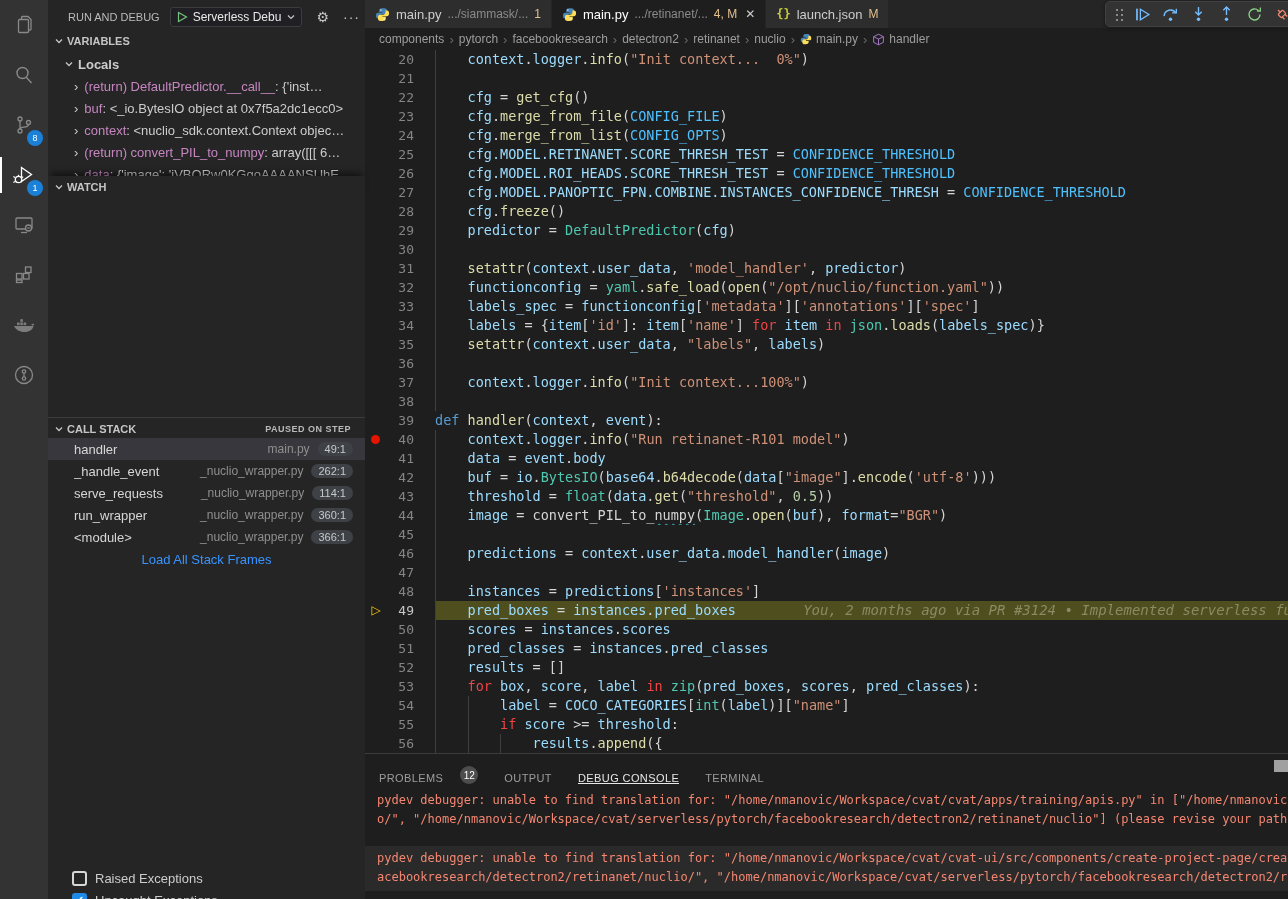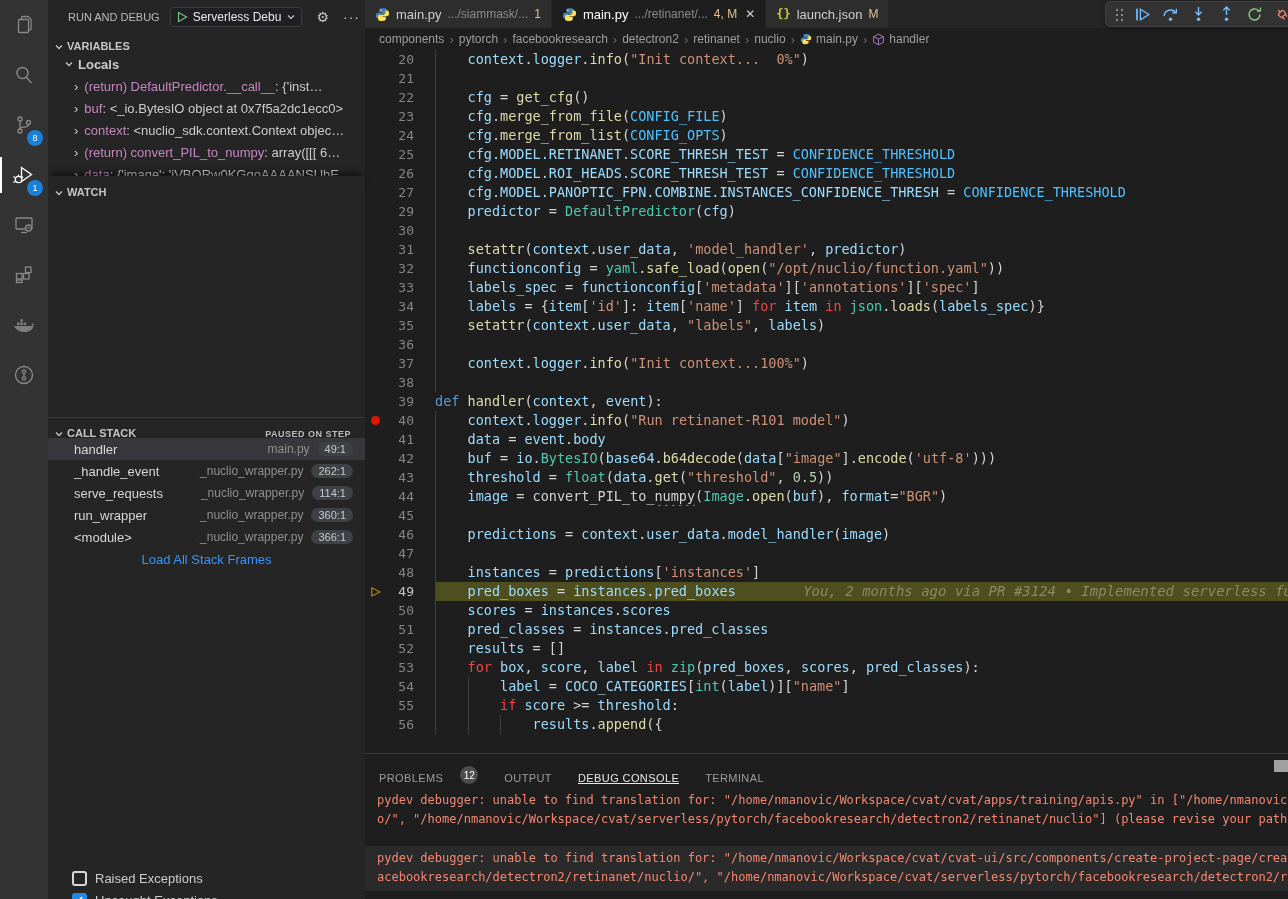--- a/index.html
+++ b/index.html
@@ -19,21 +19,21 @@
   
   .sidebar { position:absolute; left:48px; top:0; width:317px; height:100%; background:#252526; z-index:5; }
   .sb-top { height:30px; display:flex; align-items:center; padding:3px 10px 0 20px; }
   .sb-title { font-size:11px; color:#bbbbbb; white-space:nowrap; }
   .launch-select { margin-left:10px; width:148px; height:20px; background:#202024; border:1px solid #3c3c3c; border-radius:3px;
     display:flex; align-items:center; padding:0 5px; gap:5px; cursor:pointer; }
   .launch-label { font-size:12px; color:#e8e8e8; white-space:nowrap; overflow:hidden; flex:1; }
   .sb-gear { margin-left:14px; font-size:14px; color:#c5c5c5; cursor:pointer; }
   .sb-more { margin-left:14px; font-size:14px; color:#c5c5c5; letter-spacing:1px; cursor:pointer; }
 
-  .sec-h { position:absolute; left:0; right:0; height:22px; display:flex; align-items:flex-end; padding:0 14px 0 6px;
+  .sec-h { position:absolute; left:0; right:0; height:22px; display:flex; align-items:center; padding:0 14px 0 6px;
     font-size:11px; font-weight:bold; color:#c5c5c5; background:#252526; cursor:pointer; }
   .sec-h .chev { margin-right:3px; }
   .sec-status { margin-left:auto; font-size:9px; font-weight:bold; letter-spacing:.5px; color:rgba(212,212,212,.85); }
 
   .row-locals { position:absolute; top:53px; left:0; right:0; height:22px; display:flex; align-items:center;
     padding-left:16px; font-size:13px; font-weight:bold; color:#cccccc; cursor:pointer; }
   .row-locals .chev { margin-right:4px; }
 
   .vars { position:absolute; top:75px; left:0; right:0; height:101px; overflow:hidden; }
   .var-row { height:22px; display:flex; align-items:center; padding-left:26px; font-size:13px; white-space:nowrap; overflow:hidden; cursor:pointer; }
@@ -446,20 +446,21 @@
   <div class="editor">
     <div>
         <div class="cl"><div class="gut"><span class="glyph"></span><span class="lnum">20</span></div><div class="code"><span class="guide" style="left: 0ch;"></span><span class="tk-v">    context</span><span class="tk-p">.</span><span class="tk-v">logger</span><span class="tk-p">.</span><span class="tk-f">info</span><span class="tk-p">(</span><span class="tk-s">"Init context...  0%"</span><span class="tk-p">)</span></div></div>
         <div class="cl"><div class="gut"><span class="glyph"></span><span class="lnum">21</span></div><div class="code"><span class="guide" style="left: 0ch;"></span></div></div>
         <div class="cl"><div class="gut"><span class="glyph"></span><span class="lnum">22</span></div><div class="code"><span class="guide" style="left: 0ch;"></span><span class="tk-v">    cfg</span><span class="tk-p"> = </span><span class="tk-f">get_cfg</span><span class="tk-p">()</span></div></div>
         <div class="cl"><div class="gut"><span class="glyph"></span><span class="lnum">23</span></div><div class="code"><span class="guide" style="left: 0ch;"></span><span class="tk-v">    cfg</span><span class="tk-p">.</span><span class="tk-f">merge_from_file</span><span class="tk-p">(</span><span class="tk-ct">CONFIG_FILE</span><span class="tk-p">)</span></div></div>
         <div class="cl"><div class="gut"><span class="glyph"></span><span class="lnum">24</span></div><div class="code"><span class="guide" style="left: 0ch;"></span><span class="tk-v">    cfg</span><span class="tk-p">.</span><span class="tk-f">merge_from_list</span><span class="tk-p">(</span><span class="tk-ct">CONFIG_OPTS</span><span class="tk-p">)</span></div></div>
         <div class="cl"><div class="gut"><span class="glyph"></span><span class="lnum">25</span></div><div class="code"><span class="guide" style="left: 0ch;"></span><span class="tk-v">    cfg.MODEL.RETINANET.SCORE_THRESH_TEST</span><span class="tk-p"> = </span><span class="tk-ct">CONFIDENCE_THRESHOLD</span></div></div>
         <div class="cl"><div class="gut"><span class="glyph"></span><span class="lnum">26</span></div><div class="code"><span class="guide" style="left: 0ch;"></span><span class="tk-v">    cfg.MODEL.ROI_HEADS.SCORE_THRESH_TEST</span><span class="tk-p"> = </span><span class="tk-ct">CONFIDENCE_THRESHOLD</span></div></div>
         <div class="cl"><div class="gut"><span class="glyph"></span><span class="lnum">27</span></div><div class="code"><span class="guide" style="left: 0ch;"></span><span class="tk-v">    cfg.MODEL.PANOPTIC_FPN.COMBINE.INSTANCES_CONFIDENCE_THRESH</span><span class="tk-p"> = </span><span class="tk-ct">CONFIDENCE_THRESHOLD</span></div></div>
+        <div class="cl"><div class="gut"><span class="glyph"></span><span class="lnum">28</span></div><div class="code"><span class="guide" style="left: 0ch;"></span><span class="tk-v">    cfg</span><span class="tk-p">.</span><span class="tk-f">freeze</span><span class="tk-p">()</span></div></div>
         <div class="cl"><div class="gut"><span class="glyph"></span><span class="lnum">29</span></div><div class="code"><span class="guide" style="left: 0ch;"></span><span class="tk-v">    predictor</span><span class="tk-p"> = </span><span class="tk-c">DefaultPredictor</span><span class="tk-p">(</span><span class="tk-v">cfg</span><span class="tk-p">)</span></div></div>
         <div class="cl"><div class="gut"><span class="glyph"></span><span class="lnum">30</span></div><div class="code"><span class="guide" style="left: 0ch;"></span></div></div>
         <div class="cl"><div class="gut"><span class="glyph"></span><span class="lnum">31</span></div><div class="code"><span class="guide" style="left: 0ch;"></span><span class="tk-f">    setattr</span><span class="tk-p">(</span><span class="tk-v">context</span><span class="tk-p">.</span><span class="tk-v">user_data</span><span class="tk-p">, </span><span class="tk-s">'model_handler'</span><span class="tk-p">, </span><span class="tk-v">predictor</span><span class="tk-p">)</span></div></div>
         <div class="cl"><div class="gut"><span class="glyph"></span><span class="lnum">32</span></div><div class="code"><span class="guide" style="left: 0ch;"></span><span class="tk-v">    functionconfig</span><span class="tk-p"> = </span><span class="tk-c">yaml</span><span class="tk-p">.</span><span class="tk-f">safe_load</span><span class="tk-p">(</span><span class="tk-f">open</span><span class="tk-p">(</span><span class="tk-s">"/opt/nuclio/function.yaml"</span><span class="tk-p">))</span></div></div>
         <div class="cl"><div class="gut"><span class="glyph"></span><span class="lnum">33</span></div><div class="code"><span class="guide" style="left: 0ch;"></span><span class="tk-v">    labels_spec</span><span class="tk-p"> = </span><span class="tk-v">functionconfig</span><span class="tk-p">[</span><span class="tk-s">'metadata'</span><span class="tk-p">][</span><span class="tk-s">'annotations'</span><span class="tk-p">][</span><span class="tk-s">'spec'</span><span class="tk-p">]</span></div></div>
         <div class="cl"><div class="gut"><span class="glyph"></span><span class="lnum">34</span></div><div class="code"><span class="guide" style="left: 0ch;"></span><span class="tk-v">    labels</span><span class="tk-p"> = {</span><span class="tk-v">item</span><span class="tk-p">[</span><span class="tk-s">'id'</span><span class="tk-p">]: </span><span class="tk-v">item</span><span class="tk-p">[</span><span class="tk-s">'name'</span><span class="tk-p">] </span><span class="tk-k">for</span><span class="tk-p"> </span><span class="tk-v">item</span><span class="tk-p"> </span><span class="tk-k">in</span><span class="tk-p"> </span><span class="tk-c">json</span><span class="tk-p">.</span><span class="tk-f">loads</span><span class="tk-p">(</span><span class="tk-v">labels_spec</span><span class="tk-p">)}</span></div></div>
         <div class="cl"><div class="gut"><span class="glyph"></span><span class="lnum">35</span></div><div class="code"><span class="guide" style="left: 0ch;"></span><span class="tk-f">    setattr</span><span class="tk-p">(</span><span class="tk-v">context</span><span class="tk-p">.</span><span class="tk-v">user_data</span><span class="tk-p">, </span><span class="tk-s">"labels"</span><span class="tk-p">, </span><span class="tk-v">labels</span><span class="tk-p">)</span></div></div>
         <div class="cl"><div class="gut"><span class="glyph"></span><span class="lnum">36</span></div><div class="code"><span class="guide" style="left: 0ch;"></span></div></div>
         <div class="cl"><div class="gut"><span class="glyph"></span><span class="lnum">37</span></div><div class="code"><span class="guide" style="left: 0ch;"></span><span class="tk-v">    context</span><span class="tk-p">.</span><span class="tk-v">logger</span><span class="tk-p">.</span><span class="tk-f">info</span><span class="tk-p">(</span><span class="tk-s">"Init context...100%"</span><span class="tk-p">)</span></div></div>
         <div class="cl"><div class="gut"><span class="glyph"></span><span class="lnum">38</span></div><div class="code"><span class="guide" style="left: 0ch;"></span></div></div>

